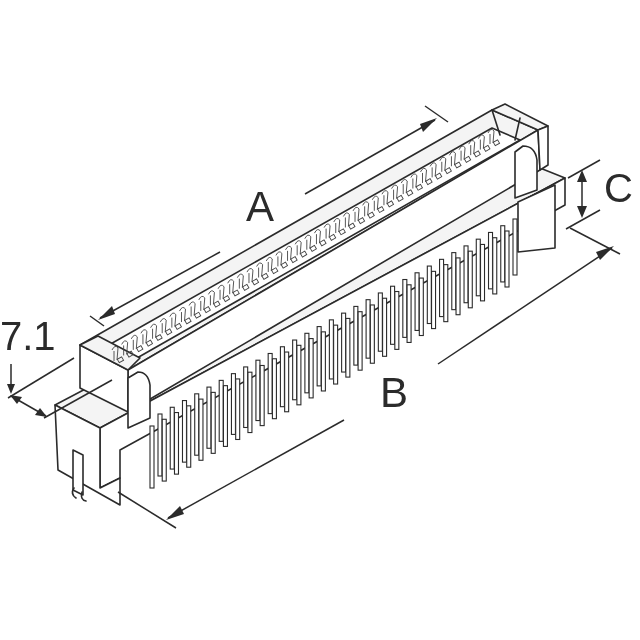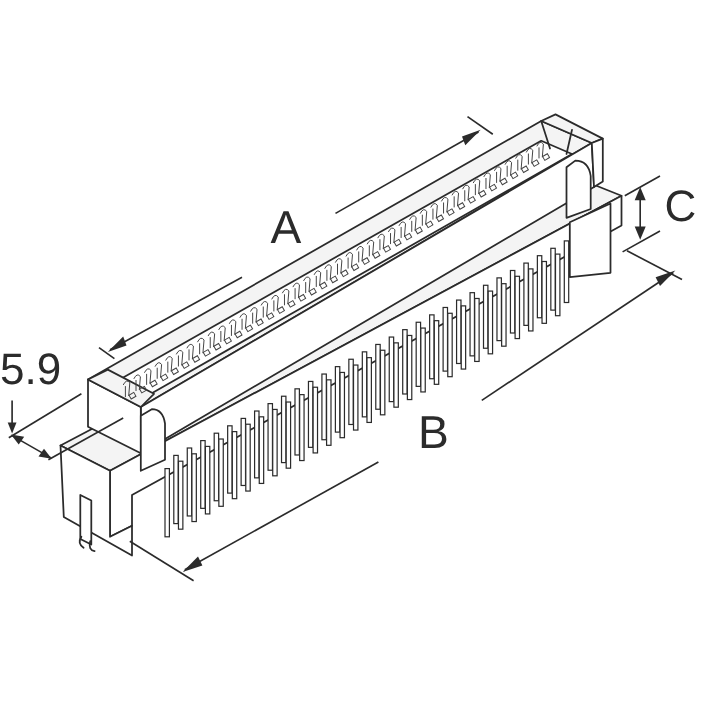--- a/index.html
+++ b/index.html
@@ -238,13 +238,13 @@
     <polygon class="ah" points="10,395 22,397 17,404"></polygon>
     <polygon class="ah" points="47,417 35,415 40,408"></polygon>
     <line class="d" x1="11" y1="364" x2="11" y2="390"></line>
     <polygon class="ah" points="11,394 7,384 15,384"></polygon>
   </g>
 </svg>
 
 <div class="lbl lbl-A">A</div>
 <div class="lbl lbl-B">B</div>
 <div class="lbl lbl-C">C</div>
-<div class="lbl lbl-59">5.9</div>
+<div class="lbl lbl-59">7.1</div>
 
 </body></html>

